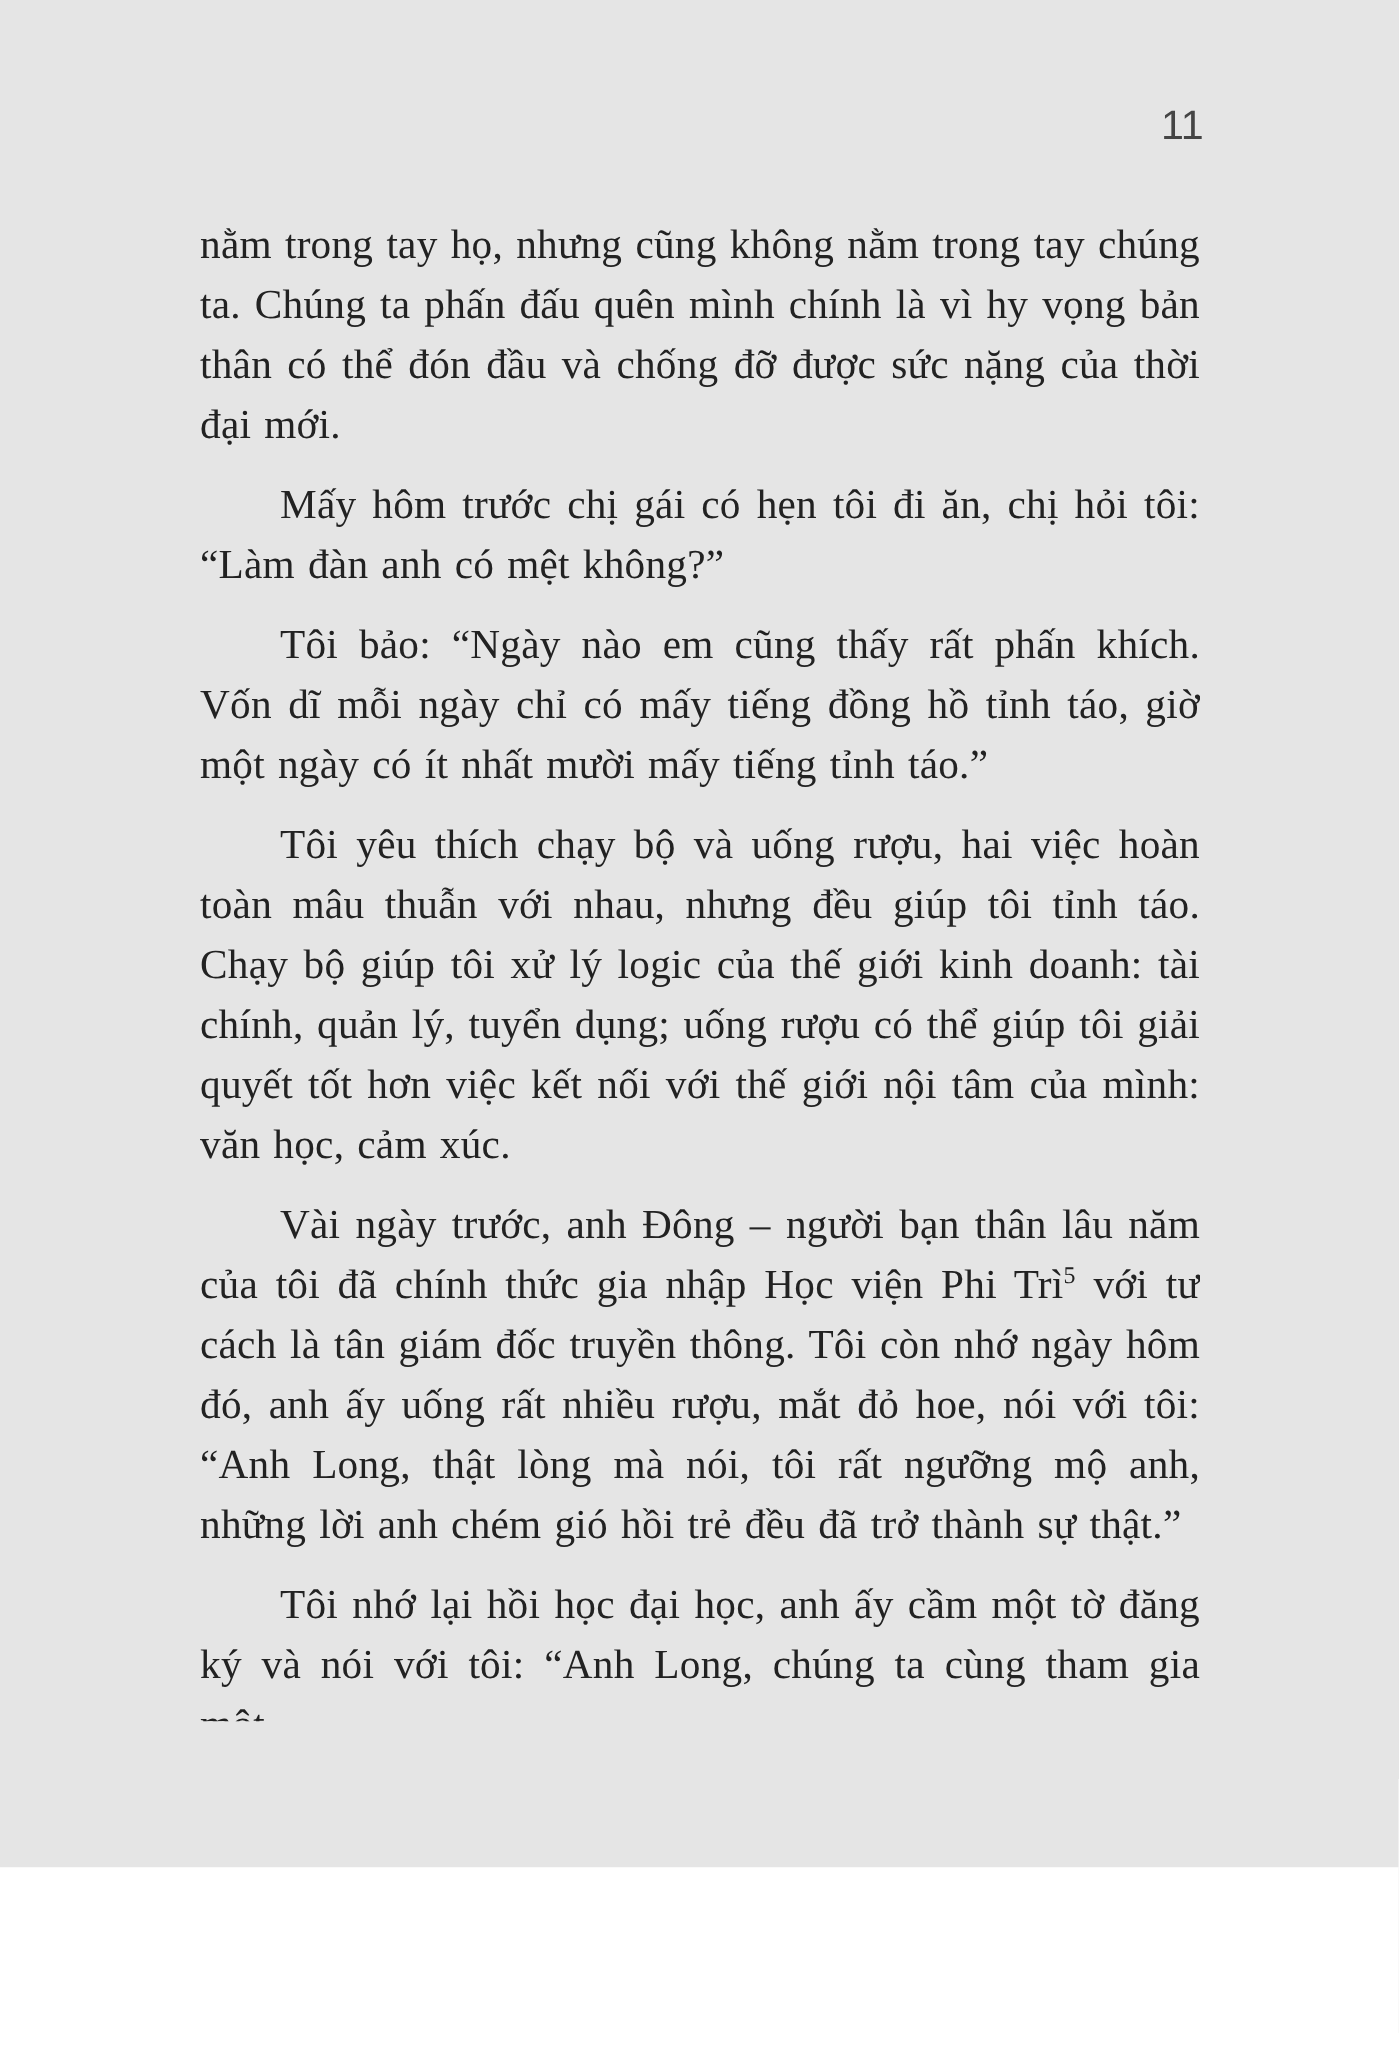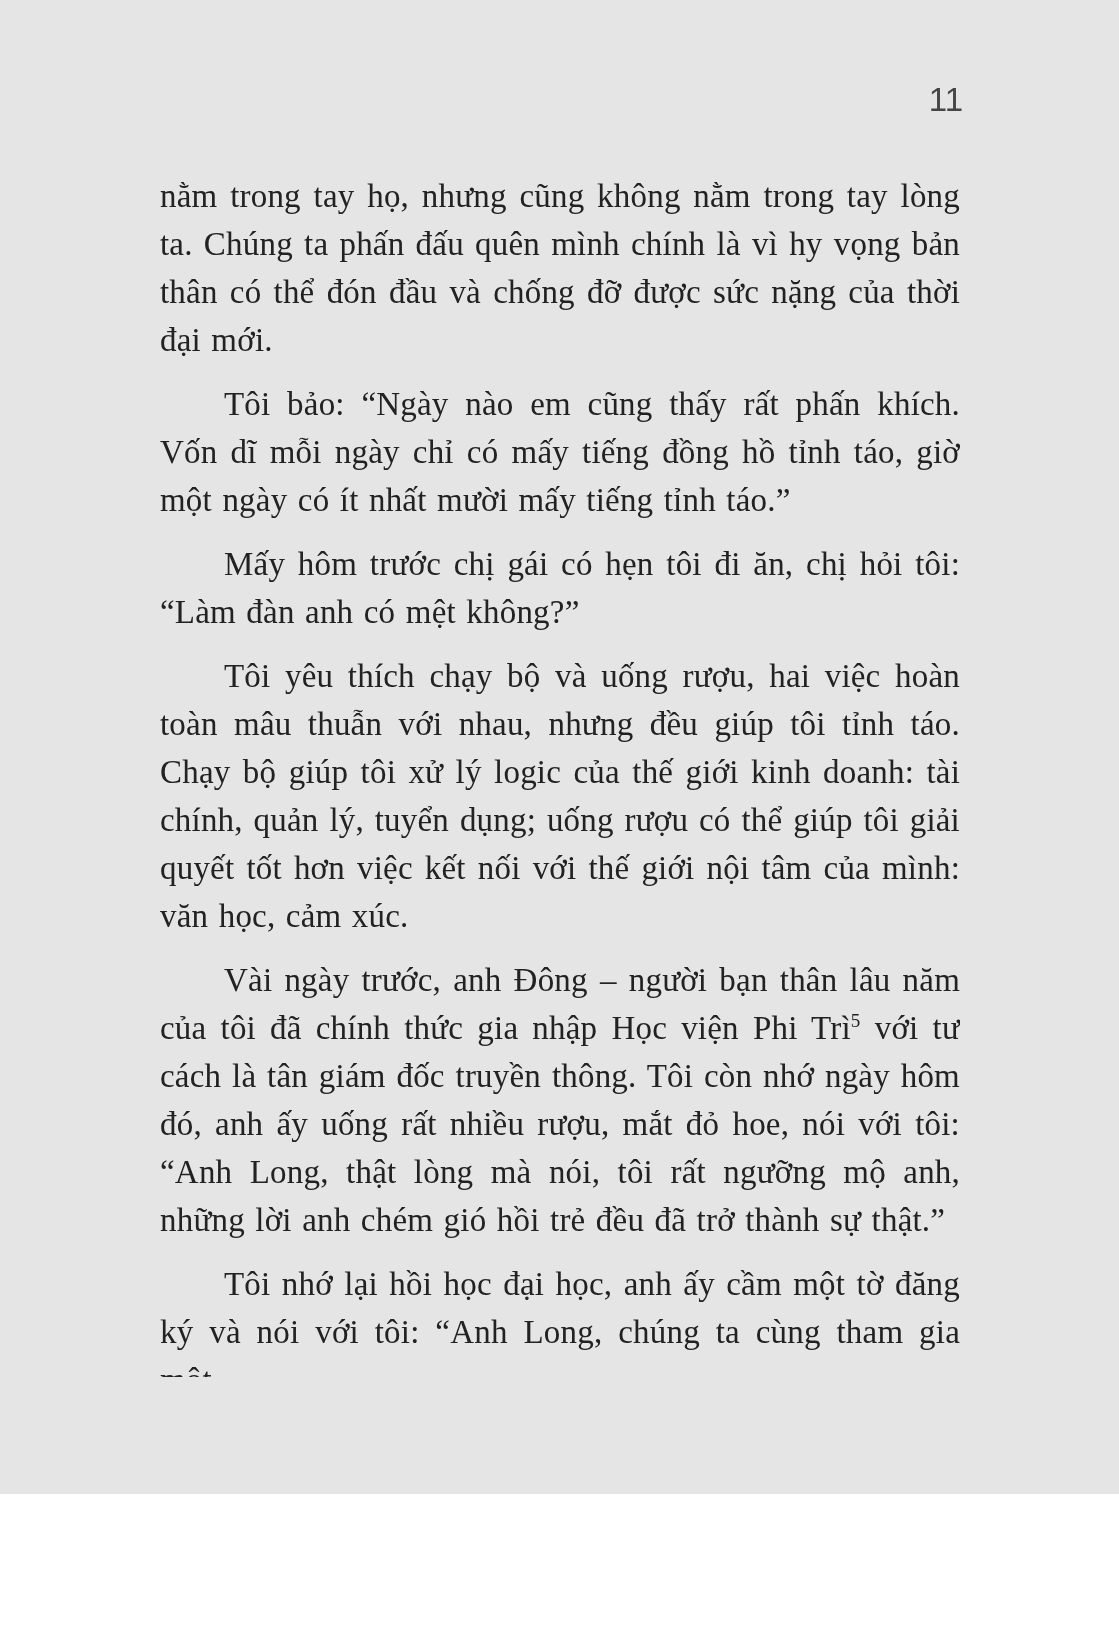--- a/index.html
+++ b/index.html
@@ -72,22 +72,22 @@
   }
 </style>
 </head>
 <body>
 
 <div class="page">
 
   <div class="page-number">11</div>
 
   <div class="body-text">
-    <p class="para no-indent">nằm trong tay họ, nhưng cũng không nằm trong tay lòng ta. Chúng ta phấn đấu quên mình chính là vì hy vọng bản thân có thể đón đầu và chống đỡ được sức nặng của thời đại mới.</p>
+    <p class="para no-indent">nằm trong tay họ, nhưng cũng không nằm trong tay chúng ta. Chúng ta phấn đấu quên mình chính là vì hy vọng bản thân có thể đón đầu và chống đỡ được sức nặng của thời đại mới.</p>
+    <p class="para">Mấy hôm trước chị gái có hẹn tôi đi ăn, chị hỏi tôi: “Làm đàn anh có mệt không?”</p>
     <p class="para">Tôi bảo: “Ngày nào em cũng thấy rất phấn khích. Vốn dĩ mỗi ngày chỉ có mấy tiếng đồng hồ tỉnh táo, giờ một ngày có ít nhất mười mấy tiếng tỉnh táo.”</p>
-    <p class="para">Mấy hôm trước chị gái có hẹn tôi đi ăn, chị hỏi tôi: “Làm đàn anh có mệt không?”</p>
     <p class="para">Tôi yêu thích chạy bộ và uống rượu, hai việc hoàn toàn mâu thuẫn với nhau, nhưng đều giúp tôi tỉnh táo. Chạy bộ giúp tôi xử lý logic của thế giới kinh doanh: tài chính, quản lý, tuyển dụng; uống rượu có thể giúp tôi giải quyết tốt hơn việc kết nối với thế giới nội tâm của mình: văn học, cảm xúc.</p>
     <p class="para"><span>Vài ngày trước, anh Đông – người bạn thân lâu năm của tôi đã chính thức gia nhập Học viện Phi Trì</span><sup class="fn-ref">5</sup><span> với tư cách là tân giám đốc truyền thông. Tôi còn nhớ ngày hôm đó, anh ấy uống rất nhiều rượu, mắt đỏ hoe, nói với tôi: “Anh Long, thật lòng mà nói, tôi rất ngưỡng mộ anh, những lời anh chém gió hồi trẻ đều đã trở thành sự thật.”</span></p>
     <p class="para">Tôi nhớ lại hồi học đại học, anh ấy cầm một tờ đăng ký và nói với tôi: “Anh Long, chúng ta cùng tham gia một</p>
   </div>
 
 
 </div>
 
 </body></html>

